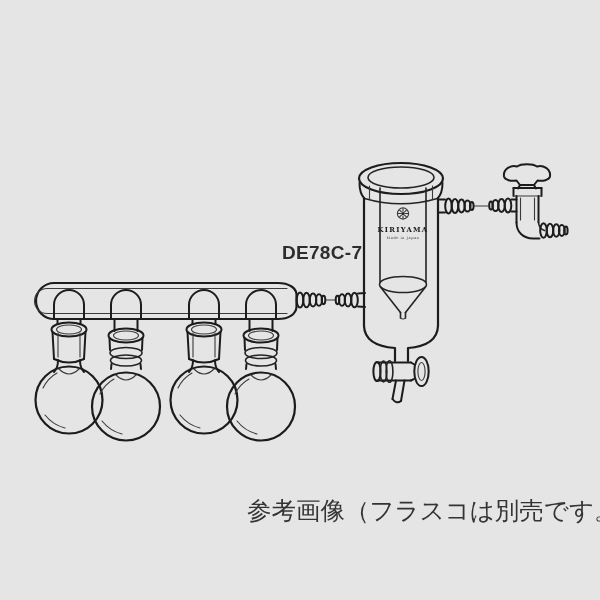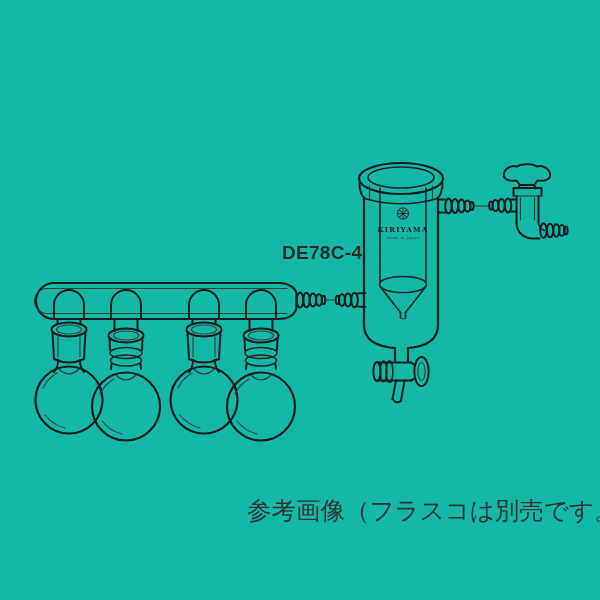--- a/index.html
+++ b/index.html
@@ -1,16 +1,16 @@
 <!DOCTYPE html>
 <html><head>
 <meta charset="utf-8">
 <style>
   html,body{margin:0;padding:0;background:#ffffff;}
-  .stage{position:relative;width:600px;height:600px;background:#14b8a6;overflow:hidden;
+  .stage{position:relative;width:600px;height:600px;background:#e5e5e5;overflow:hidden;
          font-family:"DejaVu Sans","Liberation Sans",sans-serif;}
   .stage svg{position:absolute;left:0;top:0;}
   .ln  {fill:none;stroke:#1c1c1c;stroke-width:2;stroke-linecap:round;stroke-linejoin:round;}
   .ln2 {fill:none;stroke:#1c1c1c;stroke-width:2.2;stroke-linecap:round;stroke-linejoin:round;}
   .md  {fill:none;stroke:#242424;stroke-width:1.6;stroke-linecap:round;stroke-linejoin:round;}
   .tn  {fill:none;stroke:#3a3a3a;stroke-width:1.1;stroke-linecap:round;stroke-linejoin:round;}
   .brand-text{font-family:"DejaVu Serif","Liberation Serif",serif;font-weight:700;
               font-size:6.8px;letter-spacing:1.3px;fill:#1c1c1c;}
   .brand-sub{font-family:"DejaVu Serif","Liberation Serif",serif;font-size:3.6px;
              letter-spacing:0.5px;fill:#3a3a3a;}
@@ -226,16 +226,16 @@
     <g>
       <ellipse class="ln" cx="543.5" cy="230.5" rx="3.3" ry="7.2"></ellipse>
       <ellipse class="ln" cx="550" cy="230.5" rx="3.3" ry="6.8"></ellipse>
       <ellipse class="ln" cx="556.3" cy="230.5" rx="3.2" ry="6.2"></ellipse>
       <ellipse class="ln" cx="561.8" cy="230.5" rx="2.9" ry="5.4"></ellipse>
       <ellipse class="ln" cx="565.9" cy="230.5" rx="1.7" ry="3.9"></ellipse>
     </g>
   </g>
 </svg>
 
-<div class="code-label">DE78C-4</div>
+<div class="code-label">DE78C-7</div>
 <div class="caption">参考画像（フラスコは別売です。）</div>
 
 </div>
 
 </body></html>

